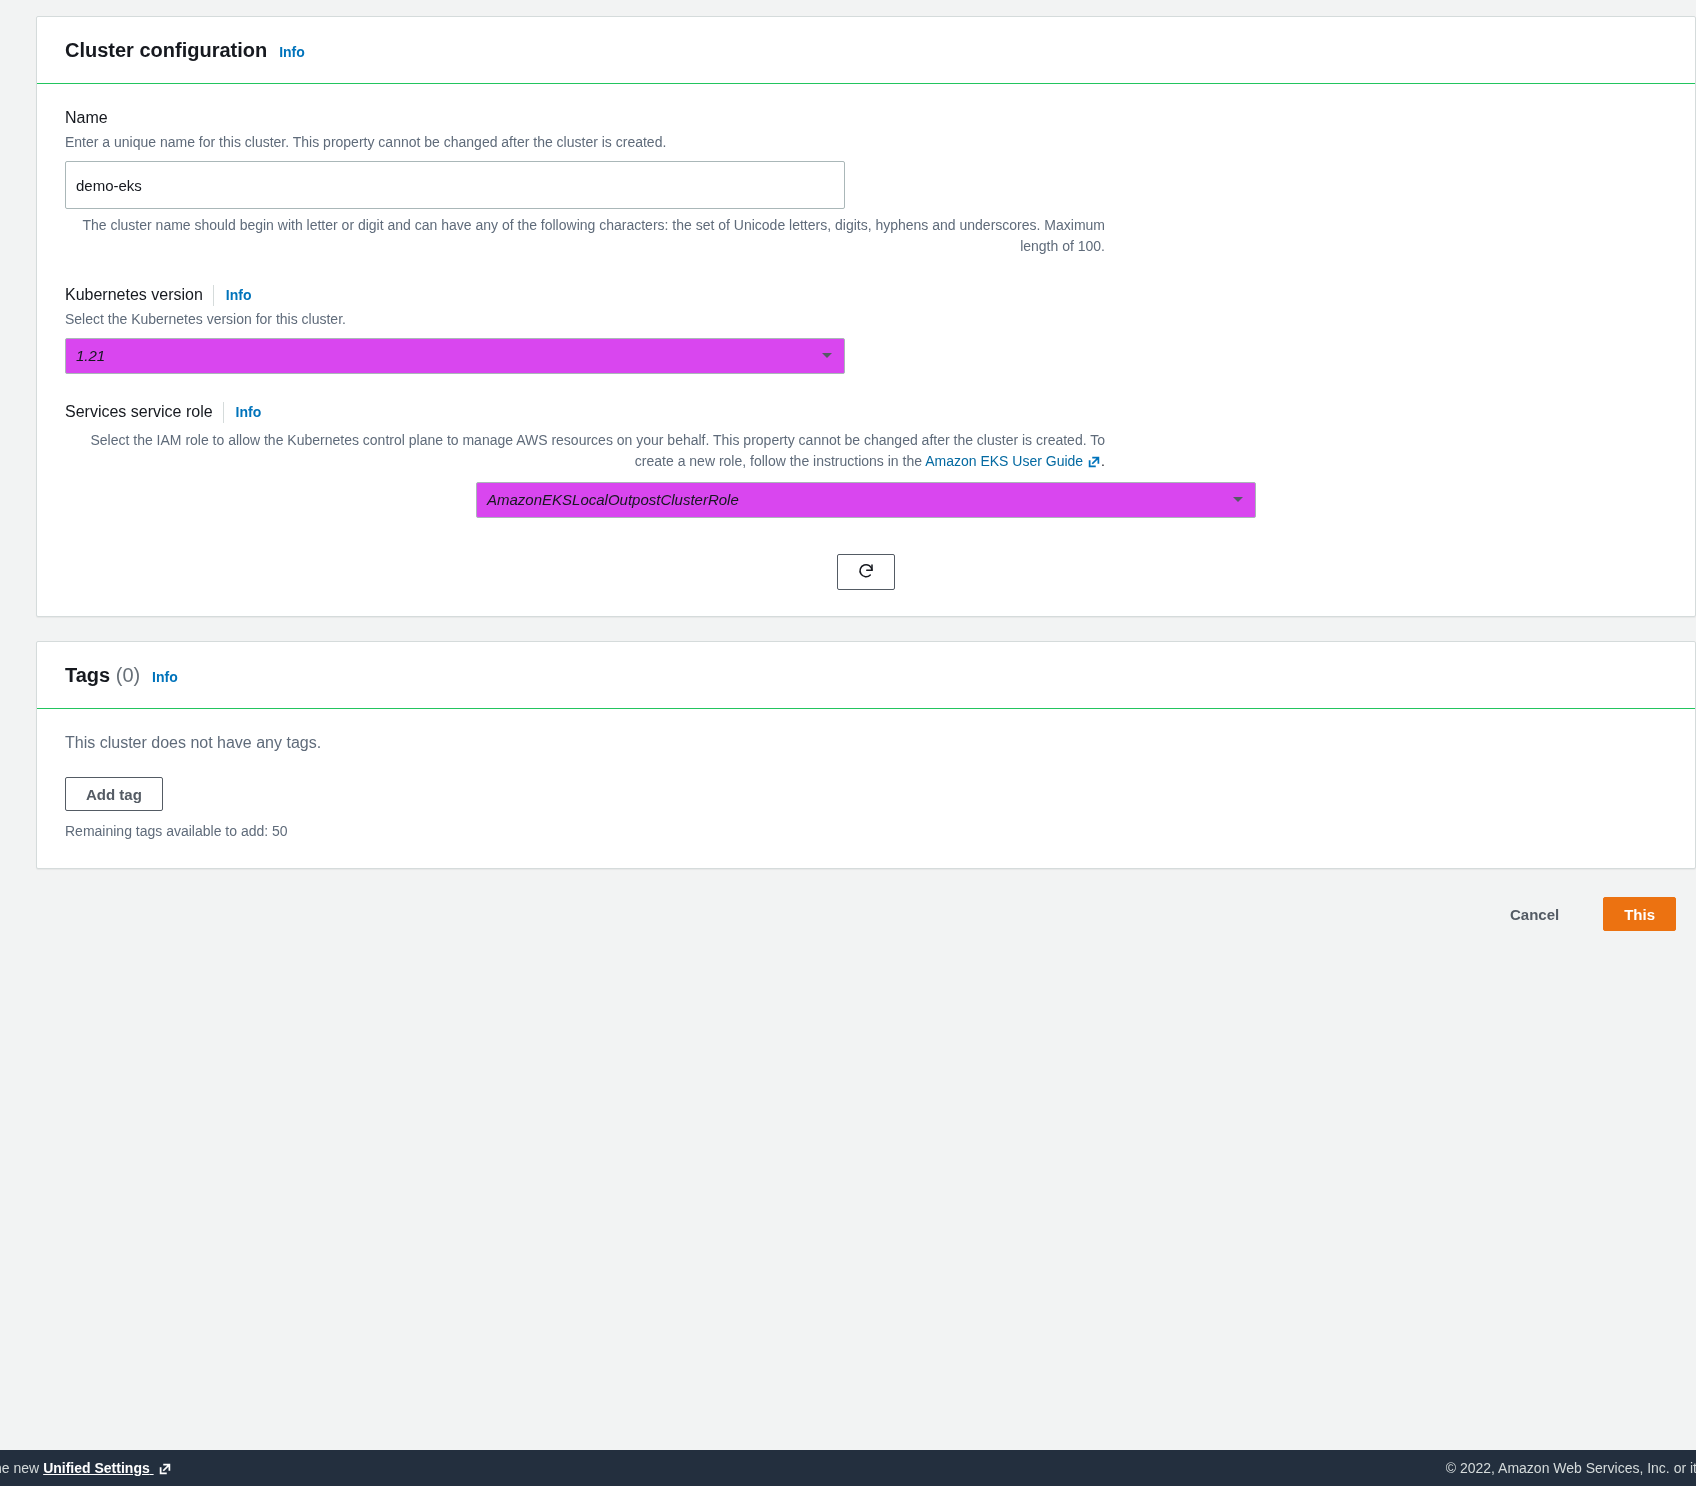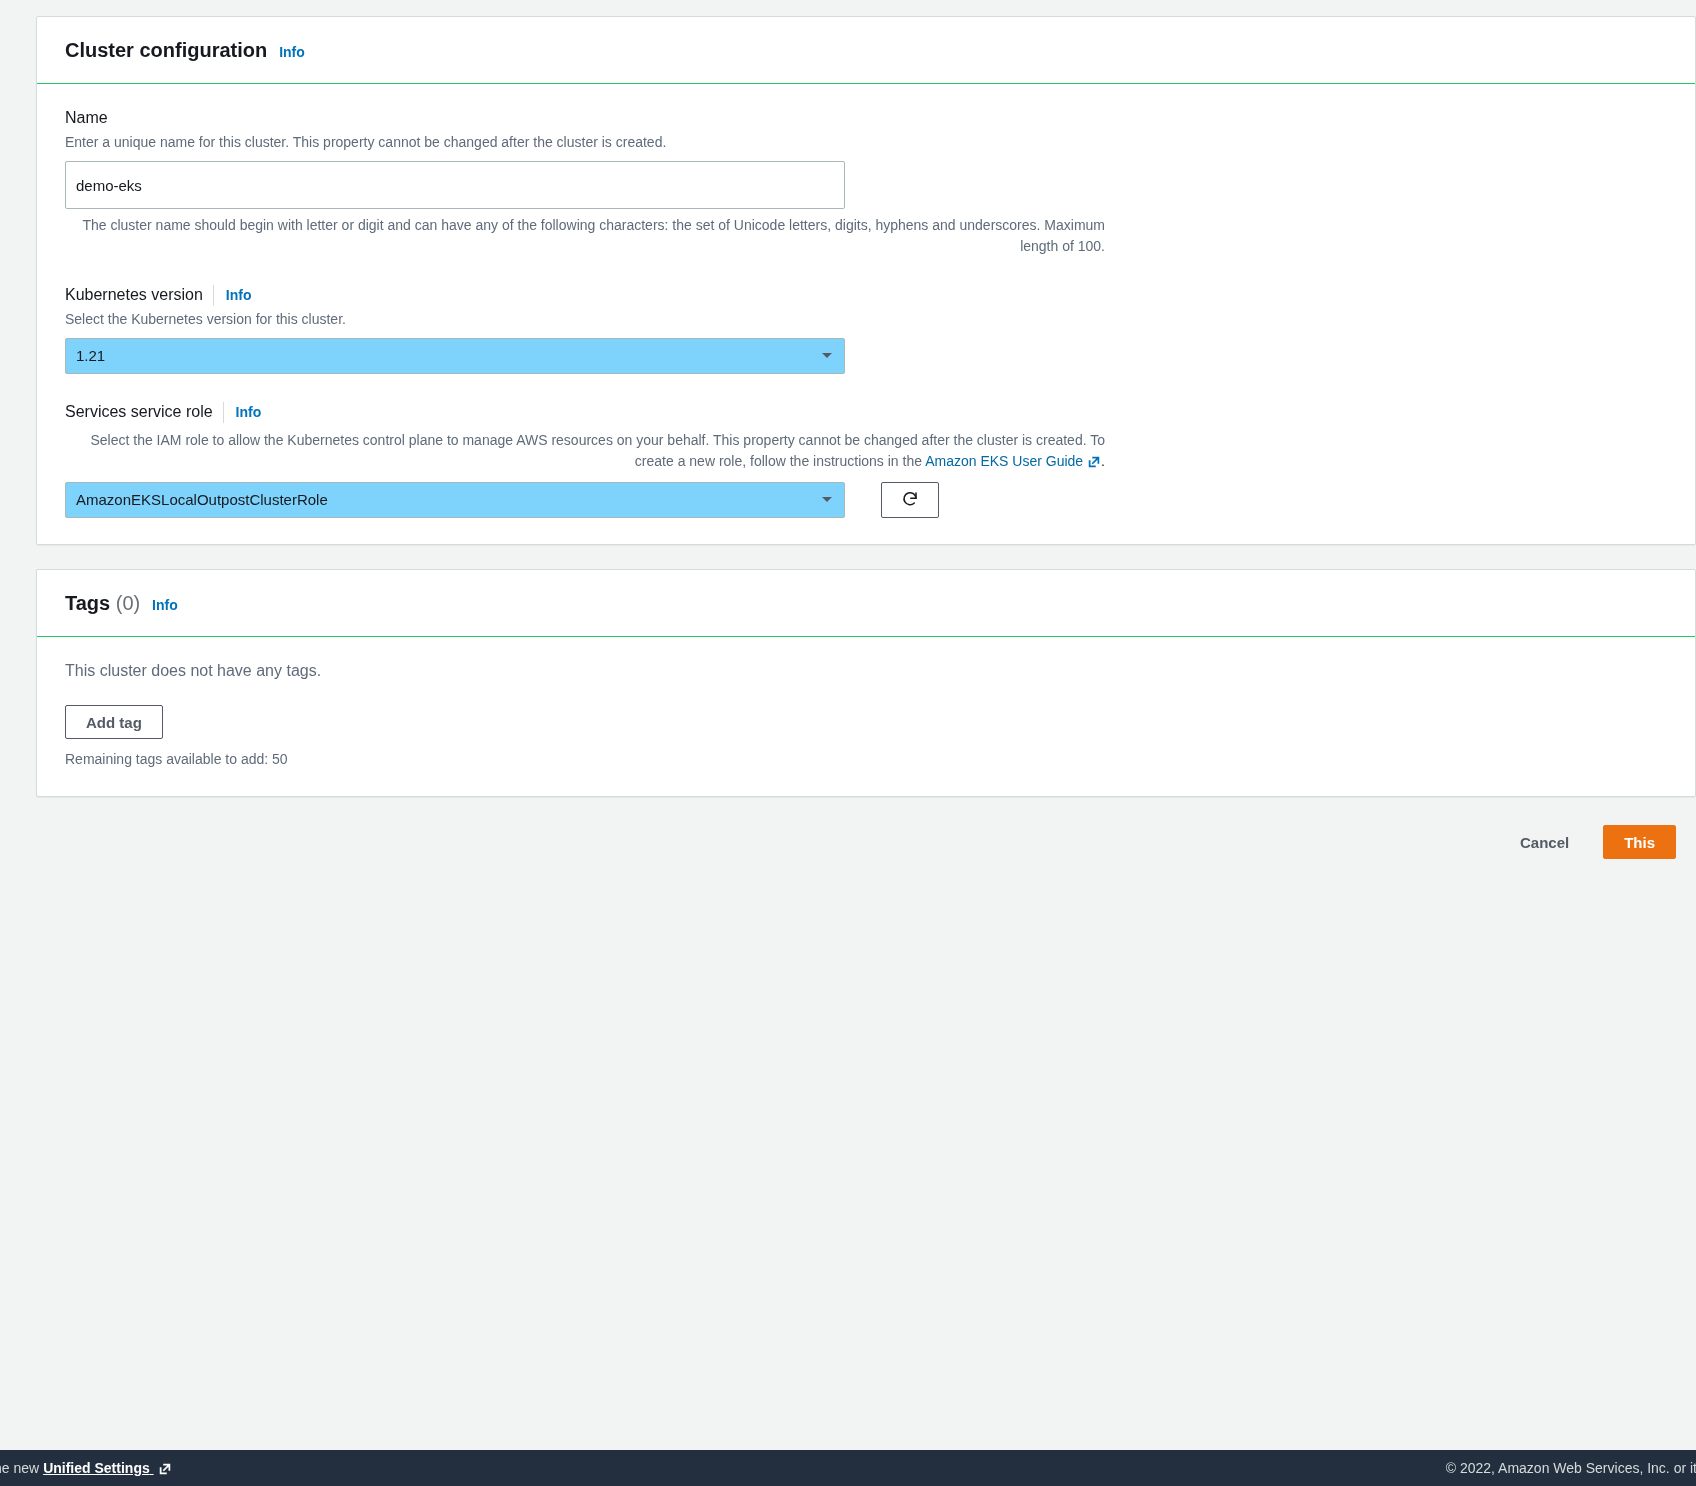--- a/index.html
+++ b/index.html
@@ -85,39 +85,41 @@
       max-width: 100%;
       margin-top: 8px;
     }
     .select {
       width: 100%;
       height: 36px;
       padding: 6px 36px 6px 10px;
       font-size: 15px;
       border: 1px solid #aab7b8;
       border-radius: 2px;
-      background: #7dd3fc;
+      background: #d946ef;
       color: #16191f;
       display: flex;
       align-items: center;
       cursor: pointer;
+      font-style: italic;
     }
     .caret {
       position: absolute;
       right: 12px;
       top: 50%;
       transform: translateY(-50%);
       pointer-events: none;
     }
     .caret svg { display: block; }
     .role-row {
       display: flex;
-      align-items: flex-end;
+      align-items: center;
       gap: 36px;
       margin-top: 10px;
+      flex-direction: column;
     }
     .role-row .select-wrap { margin-top: 0; }
     .icon-btn {
       width: 58px;
       height: 36px;
       border: 1px solid #545b64;
       border-radius: 2px;
       background: #fff;
       display: flex;
       align-items: center;
@@ -154,21 +156,21 @@
       color: #545b64;
     }
     .remaining {
       color: #5f6b7a;
       font-size: 14px;
       margin-top: 10px;
     }
     .footer-actions {
       display: flex;
       justify-content: flex-end;
-      gap: 14px;
+      gap: 24px;
       padding: 4px 20px 0 0;
     }
     .bottom-bar {
       position: fixed;
       bottom: 0;
       left: 0; right: 0;
       height: 36px;
       background: #232f3e;
       color: #fff;
       display: flex;

